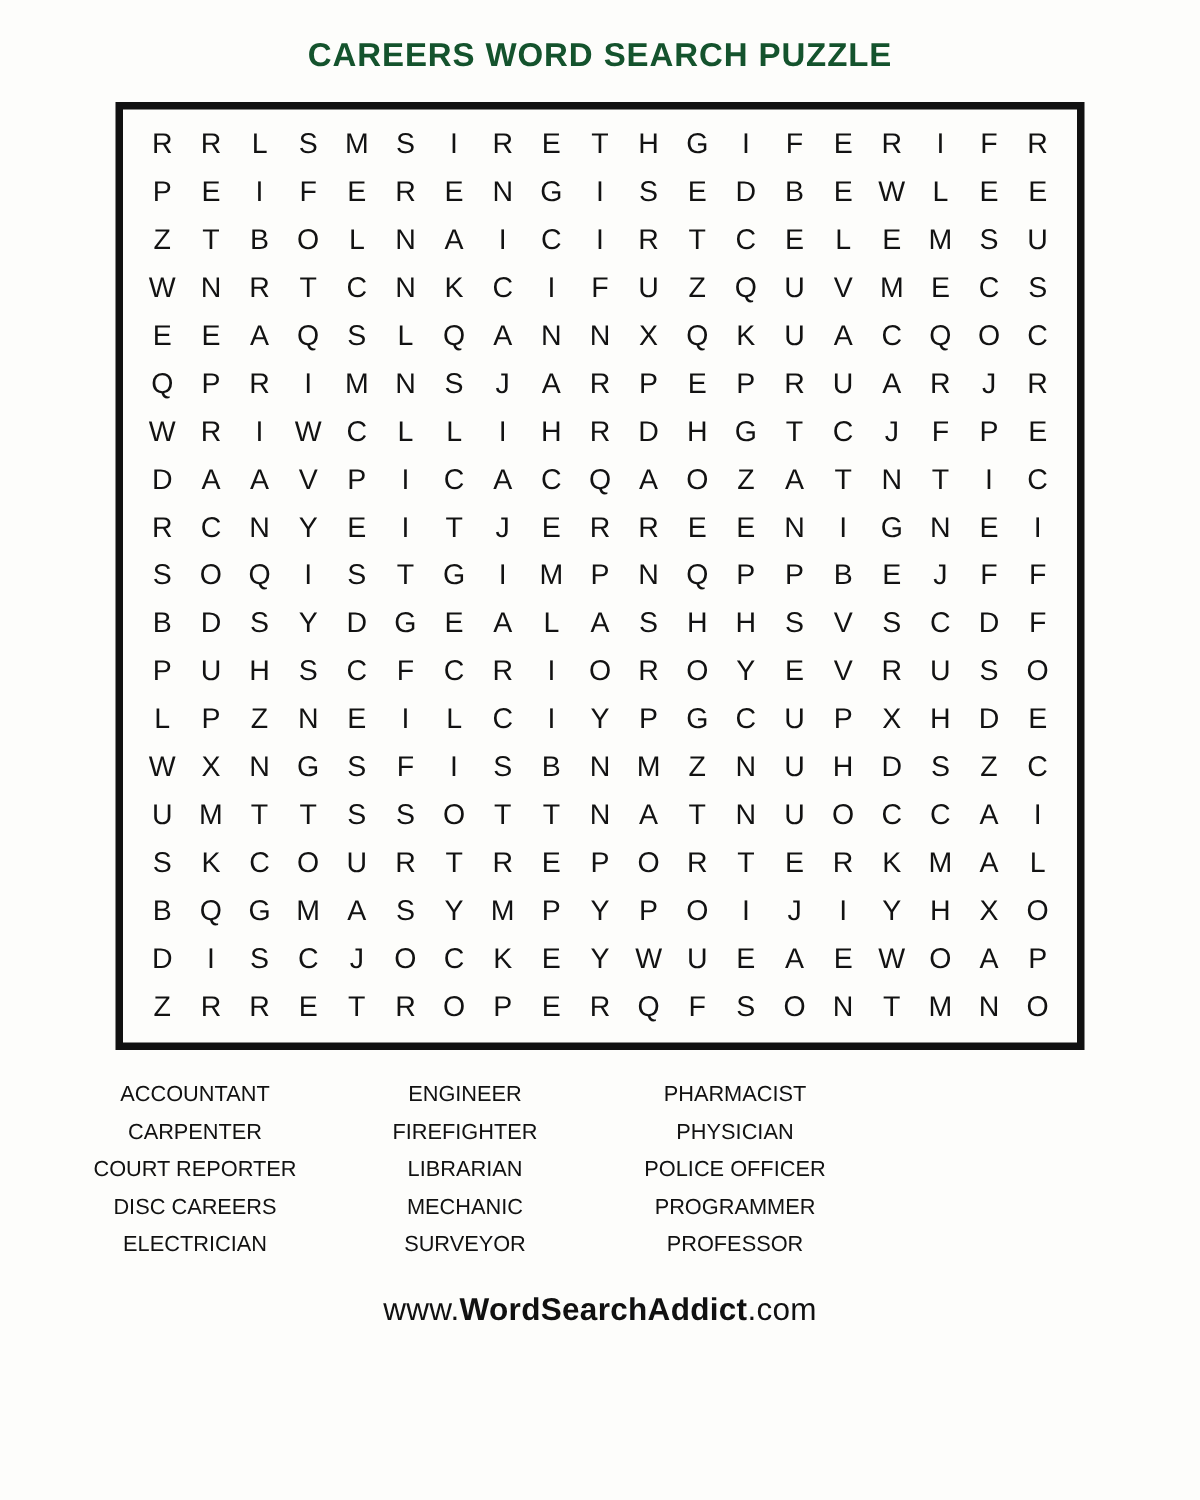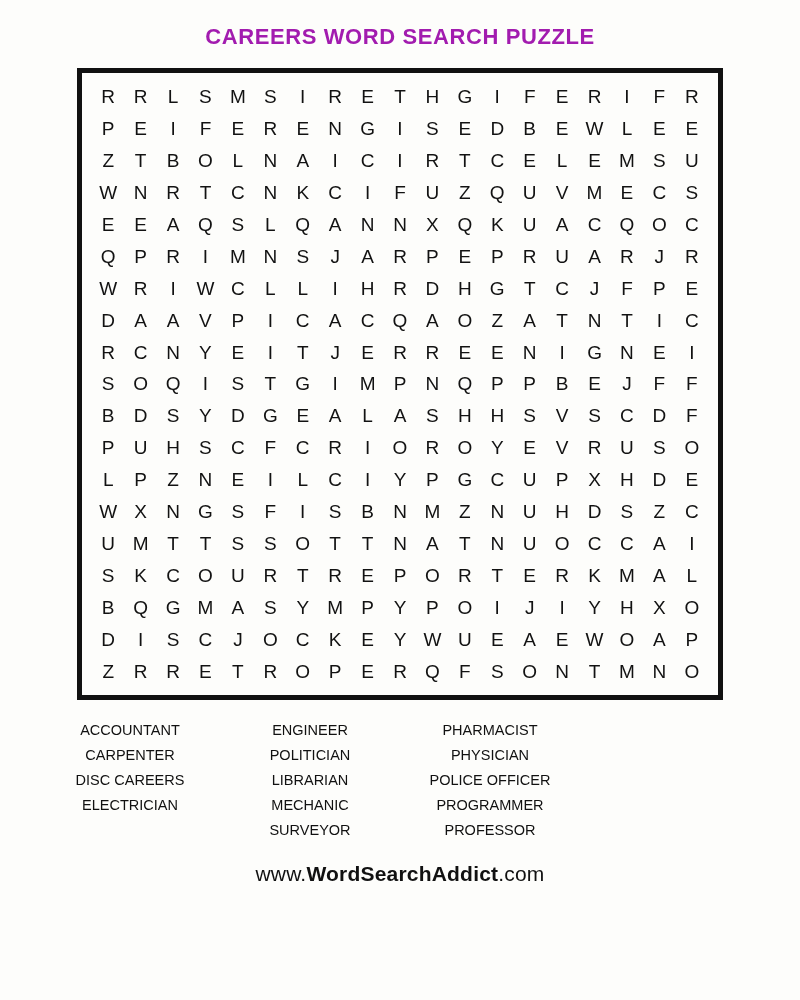--- a/index.html
+++ b/index.html
@@ -26,21 +26,21 @@
   
   #puzzle-title {
     position: absolute;
     top: 24px;
     left: 0;
     width: 800px;
     text-align: center;
     font-size: 22px;
     font-weight: bold;
     letter-spacing: 0.6px;
-    color: #a21caf;
+    color: #14532d;
     font-family: "Liberation Sans", sans-serif;
   }
 
   
   #grid-frame {
     position: absolute;
     left: 77px;
     top: 68px;
     width: 646px;
     height: 632px;
@@ -483,26 +483,27 @@
         <div class="grid-cell">M</div>
         <div class="grid-cell">N</div>
         <div class="grid-cell">O</div>
       </div>
   </div>
 
   <div id="word-list">
       <div class="word-col">
         <div class="word-item">ACCOUNTANT</div>
         <div class="word-item">CARPENTER</div>
+        <div class="word-item">COURT REPORTER</div>
         <div class="word-item">DISC CAREERS</div>
         <div class="word-item">ELECTRICIAN</div>
       </div>
       <div class="word-col">
         <div class="word-item">ENGINEER</div>
-        <div class="word-item">POLITICIAN</div>
+        <div class="word-item">FIREFIGHTER</div>
         <div class="word-item">LIBRARIAN</div>
         <div class="word-item">MECHANIC</div>
         <div class="word-item">SURVEYOR</div>
       </div>
       <div class="word-col">
         <div class="word-item">PHARMACIST</div>
         <div class="word-item">PHYSICIAN</div>
         <div class="word-item">POLICE OFFICER</div>
         <div class="word-item">PROGRAMMER</div>
         <div class="word-item">PROFESSOR</div>

